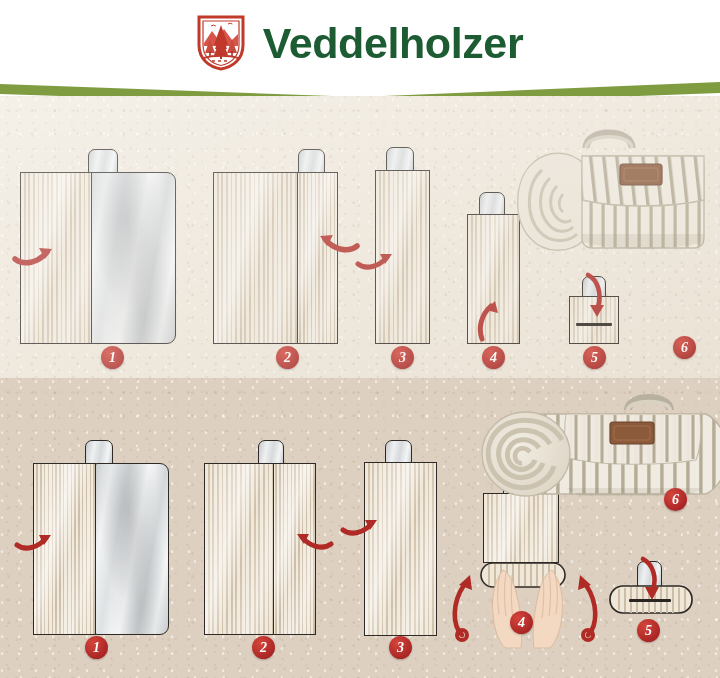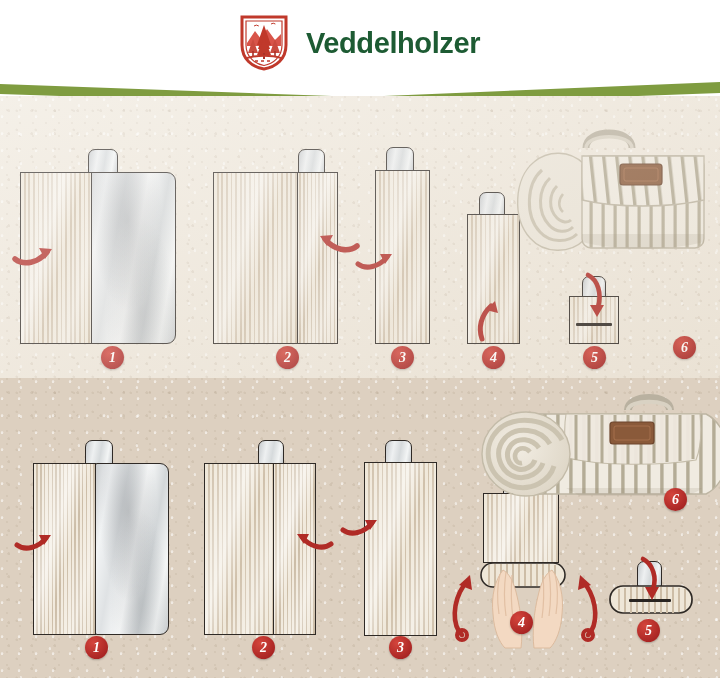--- a/index.html
+++ b/index.html
@@ -5,21 +5,21 @@
   html,body{margin:0;padding:0;background:#fff;}
   body{width:720px;height:678px;overflow:hidden;
        font-family:"Liberation Sans",sans-serif;}
   .page{position:relative;width:720px;height:678px;background:#ffffff;}
 
   
   .header{position:absolute;left:0;top:0;width:720px;height:86px;
           background:#ffffff;display:flex;align-items:center;
           justify-content:center;gap:18px;}
   .logo-shield{width:48px;height:56px;flex:none;}
-  .brand{font-size:29px;font-weight:bold;color:#1d5b33;
+  .brand{font-size:43px;font-weight:bold;color:#1d5b33;
          letter-spacing:-0.4px;line-height:1;}
 
   
   .green-band{position:absolute;left:0;top:80px;width:720px;height:26px;}
 
   
   .panel{position:absolute;left:0;width:720px;overflow:hidden;}
   .panel-top{top:96px;height:282px;background:#efe8dc;}
   .panel-bottom{top:378px;height:300px;background:#ddd0c0;}
   .panel::before{content:"";position:absolute;inset:0;

